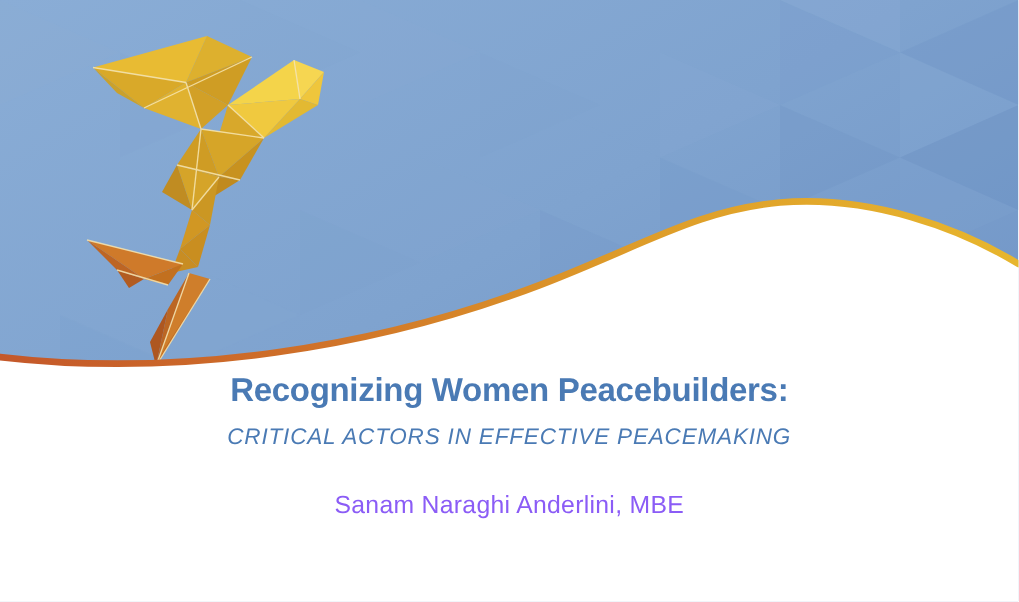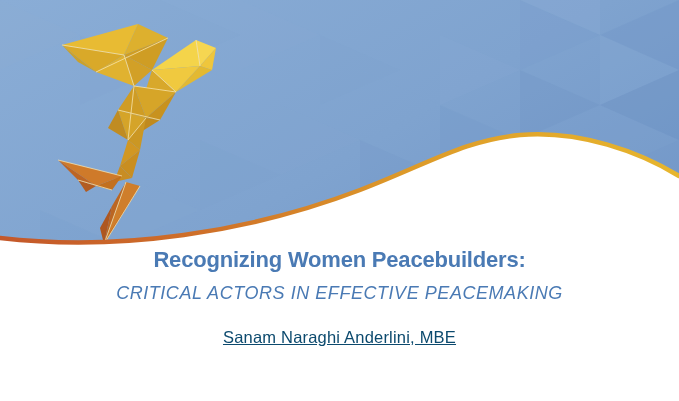--- a/index.html
+++ b/index.html
@@ -45,41 +45,40 @@
     color: #4a7ab4;
     line-height: 1.1;
     white-space: nowrap;
   }
   #subtitle-row {
     top: 283px;
   }
   #subtitle-text {
     display: inline-block;
     font-family: "Liberation Sans", sans-serif;
-    font-size: 18px;
+    font-size: 15px;
     font-style: italic;
     font-weight: normal;
     letter-spacing: 0.55px;
     color: #4a7ab4;
     line-height: 1.15;
     white-space: nowrap;
   }
   #author-row {
     top: 328px;
   }
   #author-text {
     display: inline-block;
     font-family: "Liberation Sans", sans-serif;
     font-size: 16.5px;
     font-weight: normal;
     letter-spacing: 0.2px;
-    color: #0c4a6e;
+    color: #8b5cf6;
     line-height: 1.2;
     white-space: nowrap;
-    text-decoration: underline;
   }
 </style>
 </head>
 <body>
 
 <div id="slide">
 
   <svg id="bg-svg" class="layer" viewBox="0 0 679 401" preserveAspectRatio="none">
     <defs>
       <linearGradient id="bgGrad" x1="0" y1="0" x2="1" y2="1">

